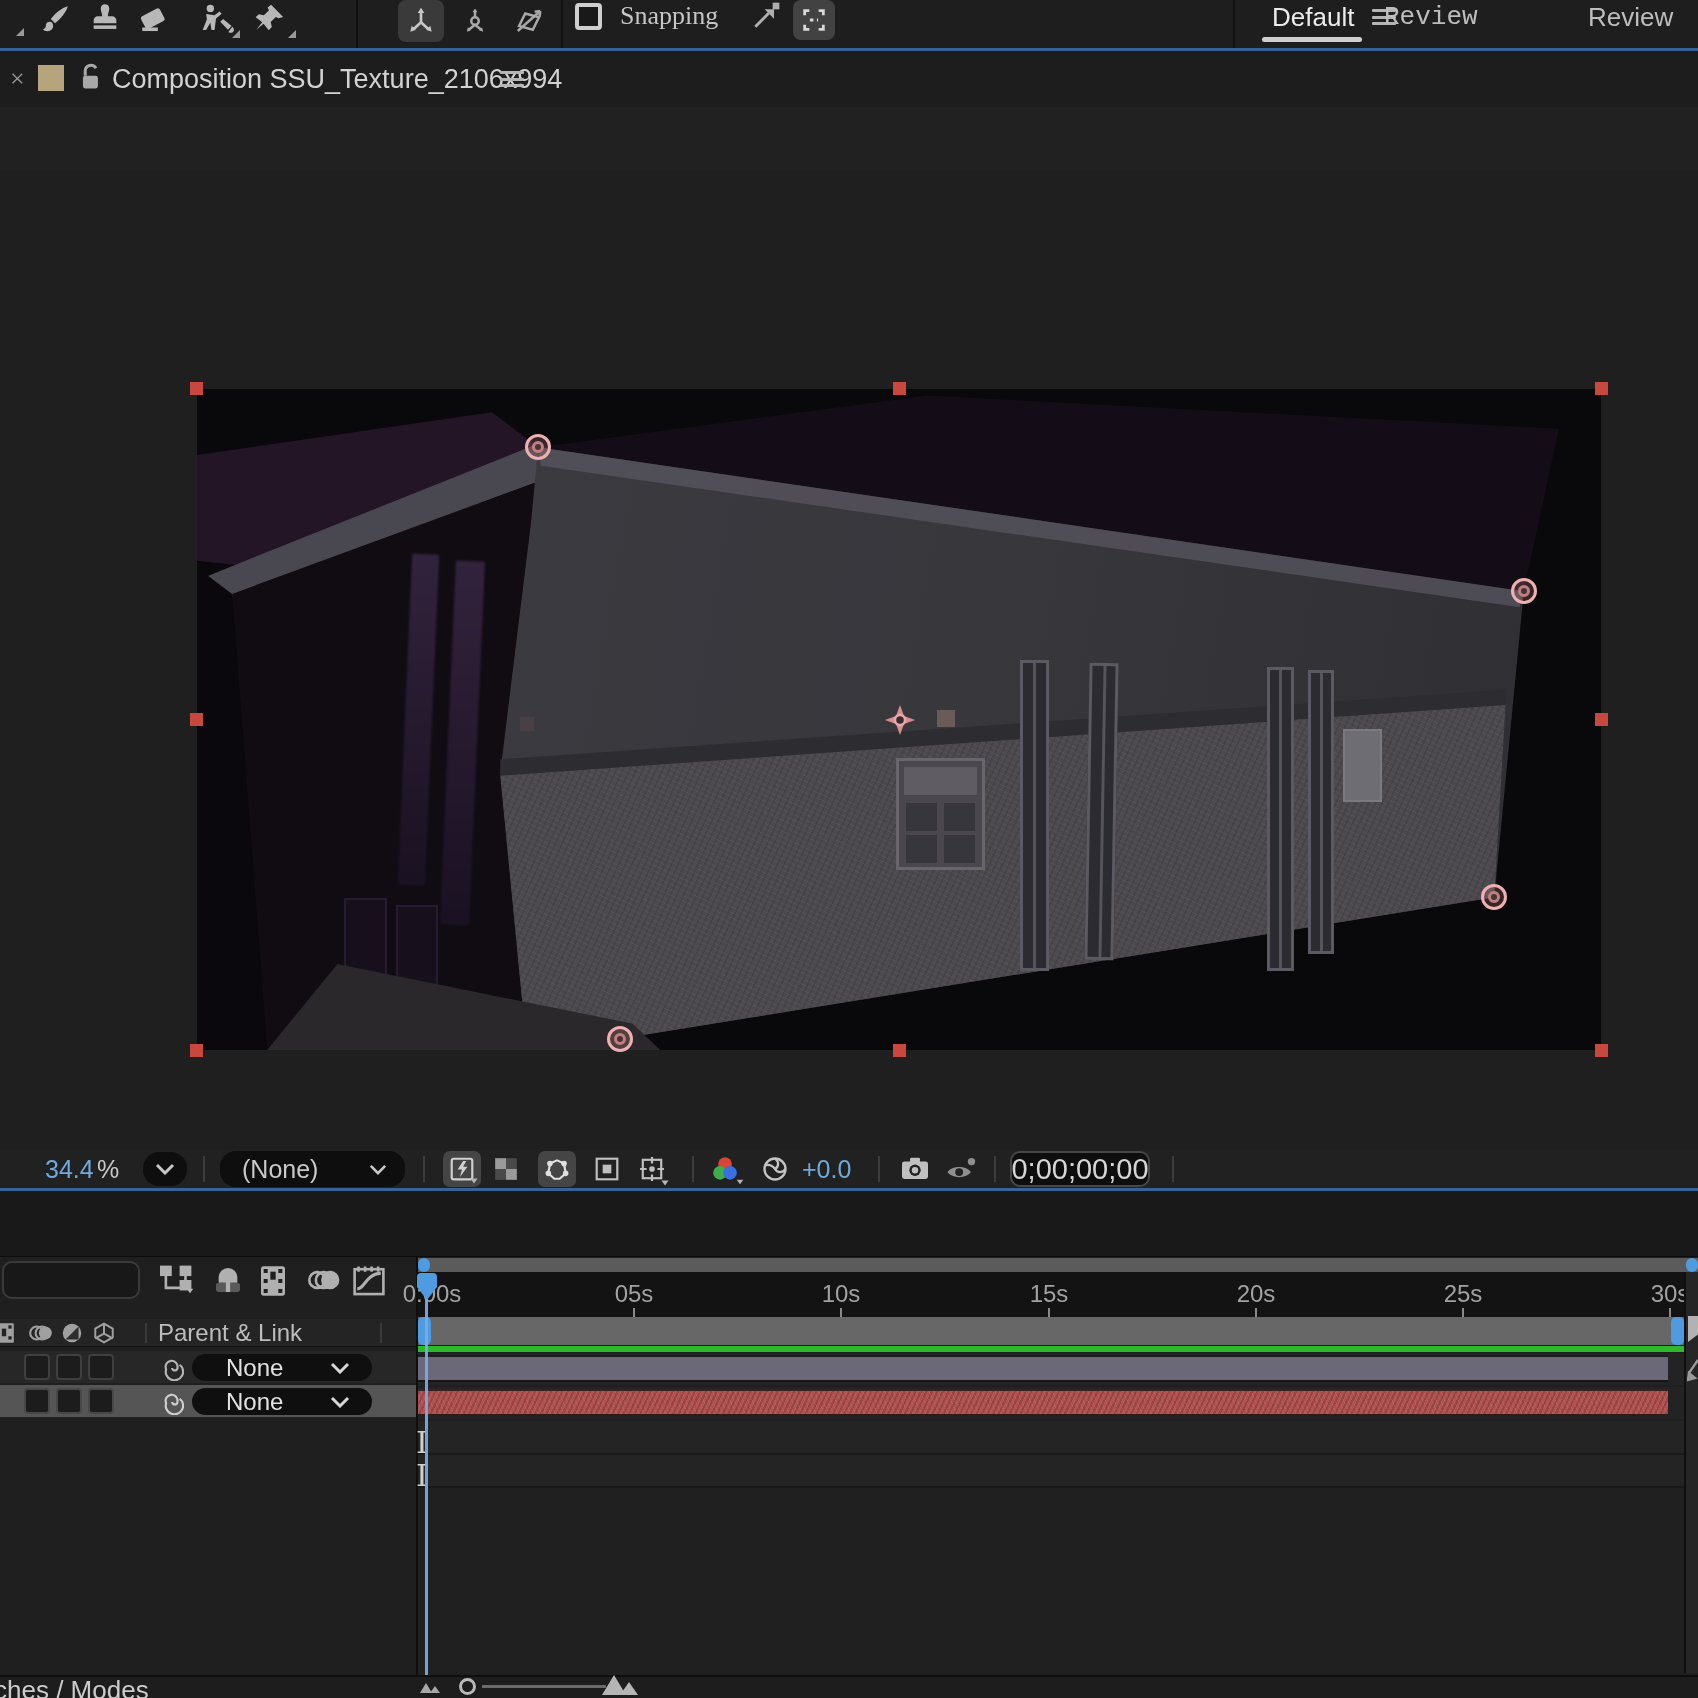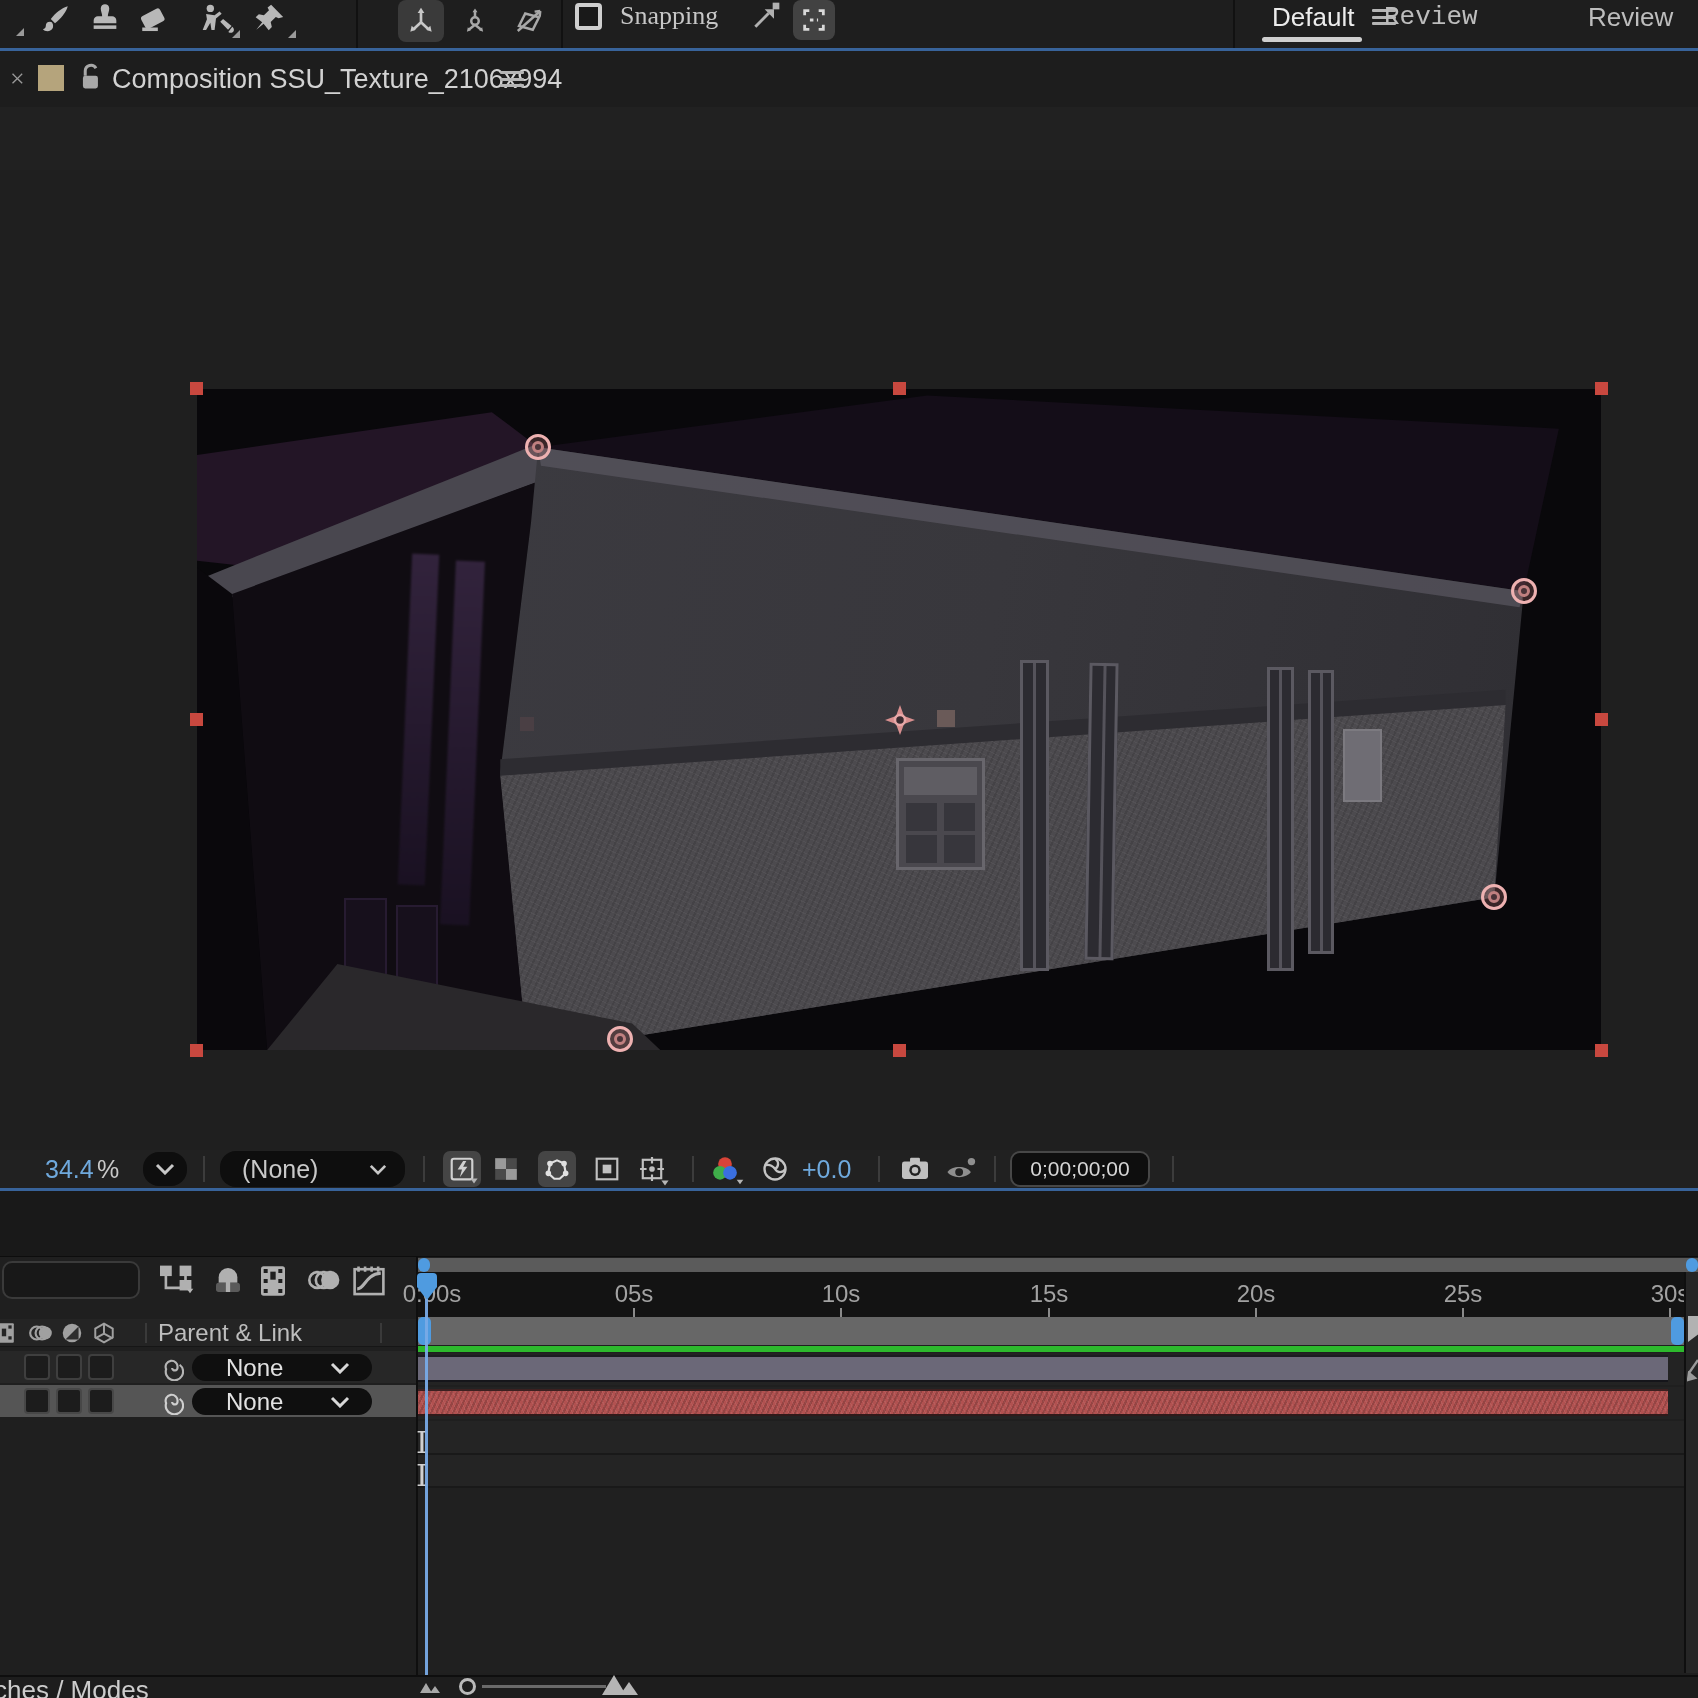--- a/index.html
+++ b/index.html
@@ -390,21 +390,21 @@
     <div class="sb-btn" style="left:942px;">
       <svg width="32" height="26" viewBox="0 0 26 21" fill="#8f8f8f">
           <path d="M2 13c3.5-5.5 15.5-5.5 19 0-3.5 5.5-15.5 5.5-19 0z"></path>
           <circle cx="11.5" cy="13" r="3.2" fill="#212121"></circle>
           <circle cx="21.5" cy="4.5" r="3"></circle>
         </svg>
     </div>
     <div class="sb-sep" style="left:994px;"></div>
 
     <div class="sb-pill" style="left:1010px; top:1px; width:140px; height:36px; border:2px solid #474747; border-radius:10px; justify-content:center;">
-      <span style="font-size:21px; color:#d6d6d6;">0;00;00;00</span>
+      <span style="font-size:29px; color:#d6d6d6;">0;00;00;00</span>
     </div>
     <div class="sb-sep" style="left:1172px;"></div>
   </div>
 </div>
 
 <div id="blue-bottom"></div>
 <div id="gap"></div>
 
 <div id="timeline">
 

